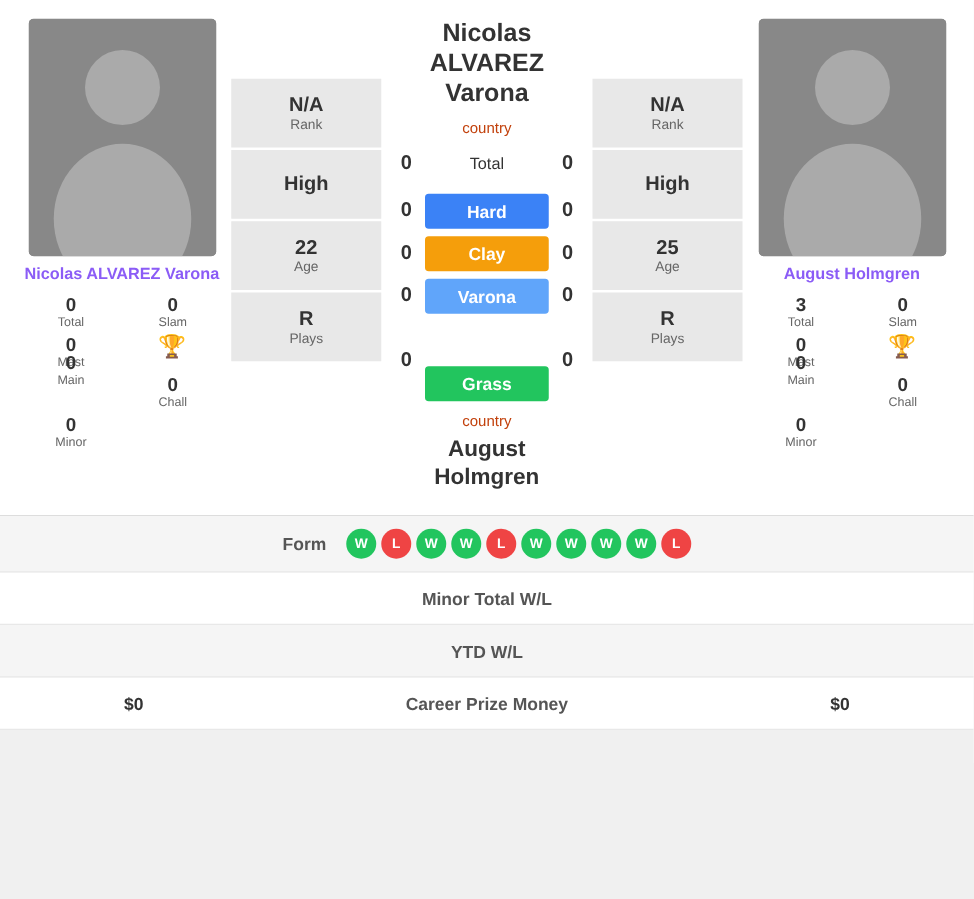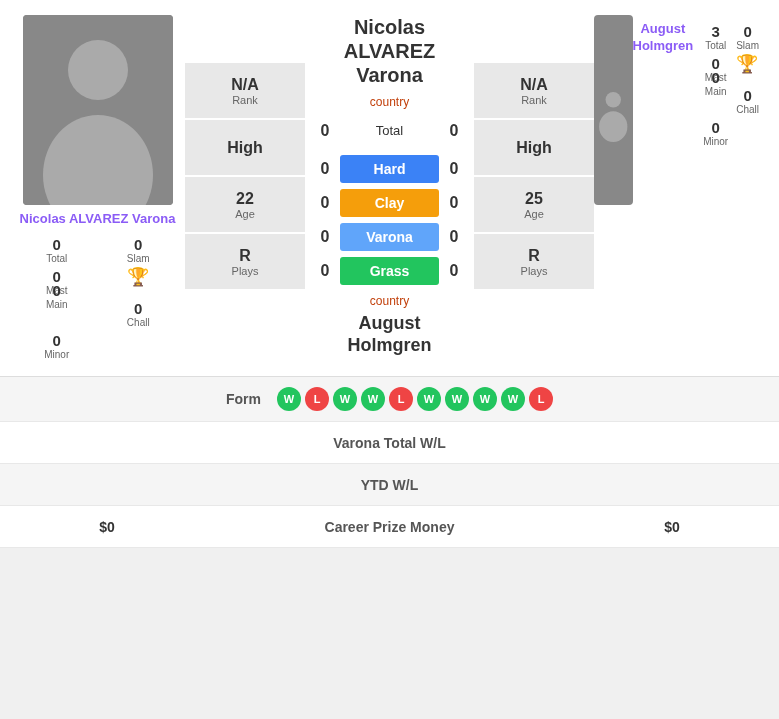--- a/index.html
+++ b/index.html
@@ -174,21 +174,21 @@
       padding: 6px 0;
       border-radius: 3px;
       font-size: 14px;
       font-weight: bold;
       color: #fff;
     }
 
     .btn-hard { background: #3b82f6; }
     .btn-clay { background: #f59e0b; }
     .btn-indoor { background: #60a5fa; }
-    .btn-grass { background: #22c55e; }
+    .btn-grass { background: #22c55e; margin-top: 36px; }
 
     .total-row {
       display: flex;
       align-items: center;
       width: 100%;
       margin: 3px 0 8px 0;
     }
 
     .country-text {
       font-size: 12px;
@@ -256,21 +256,22 @@
       font-weight: bold;
       color: #fff;
     }
 
     .form-w { background: #22c55e; }
     .form-l { background: #ef4444; }
 
     
     .player-card-right {
       display: flex;
-      align-items: flex-start;
+      flex-direction: column;
+      align-items: center;
       width: 175px;
       flex-shrink: 0;
     }
 
     .player-stats-right {
       display: grid;
       grid-template-columns: 1fr 1fr;
       gap: 4px 8px;
       margin-top: 8px;
       width: 100%;
@@ -463,21 +464,21 @@
             <span class="form-badge form-w">W</span>
             <span class="form-badge form-w">W</span>
             <span class="form-badge form-l">L</span>
           </div>
       </div>
       <div class="stats-cell-right"></div>
     </div>
 
     <div class="stats-row">
       <div class="stats-cell-left"></div>
-      <div class="stats-cell-center">Varona Total W/L</div>
+      <div class="stats-cell-center">Minor Total W/L</div>
       <div class="stats-cell-right"></div>
     </div>
 
     <div class="stats-row shaded">
       <div class="stats-cell-left"></div>
       <div class="stats-cell-center">YTD W/L</div>
       <div class="stats-cell-right"></div>
     </div>
 
     <div class="stats-row">

